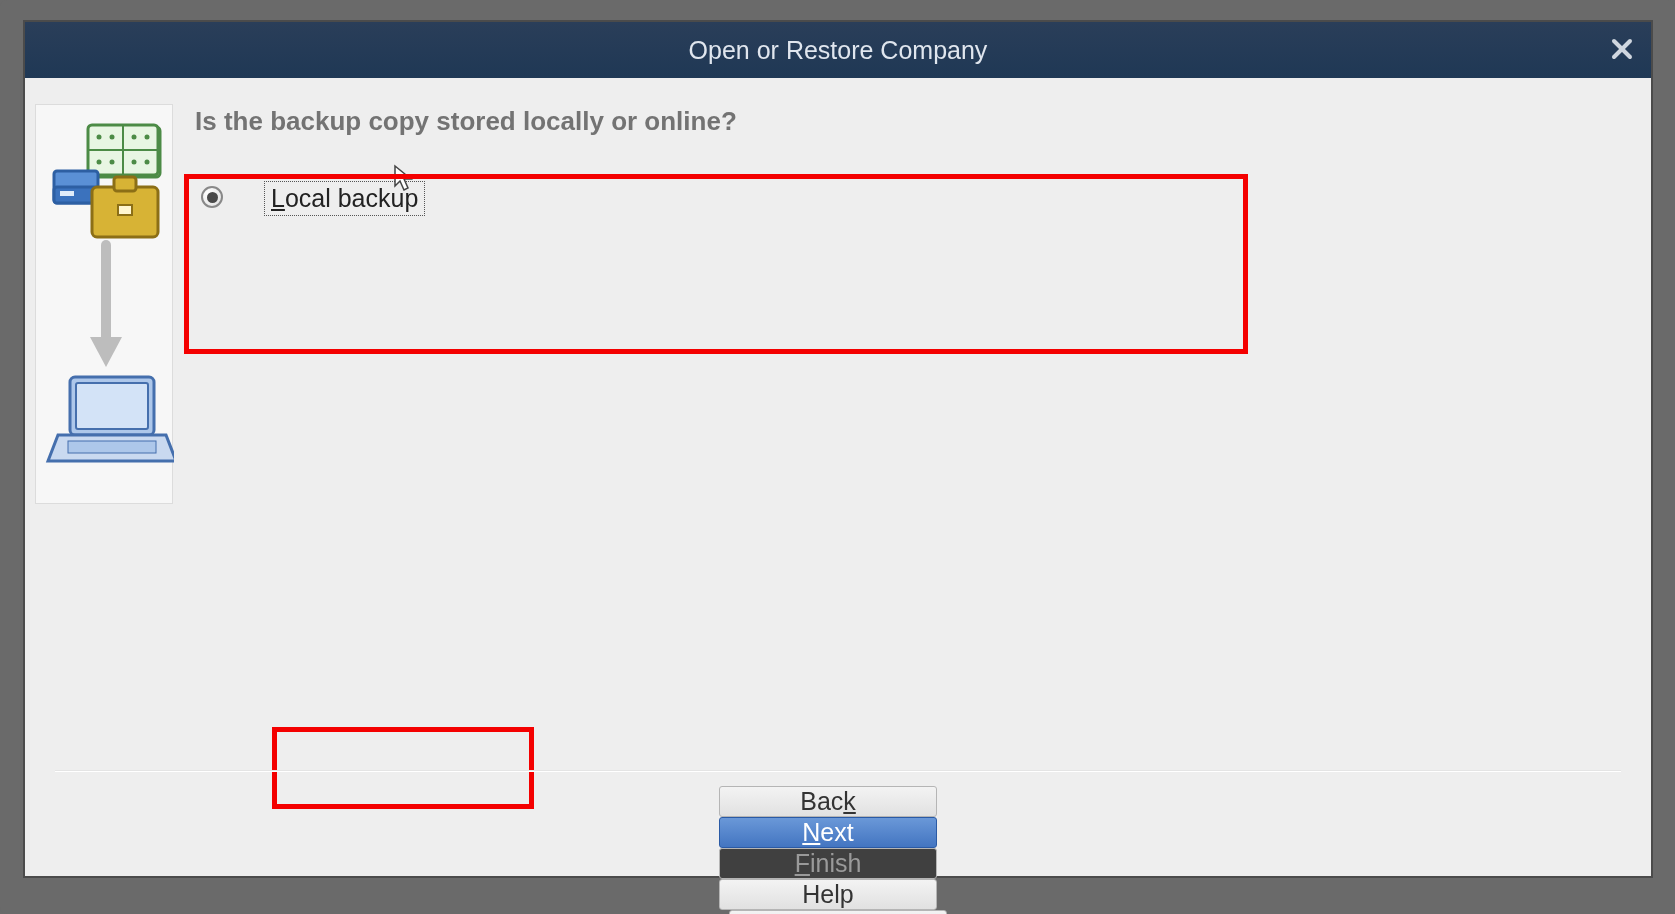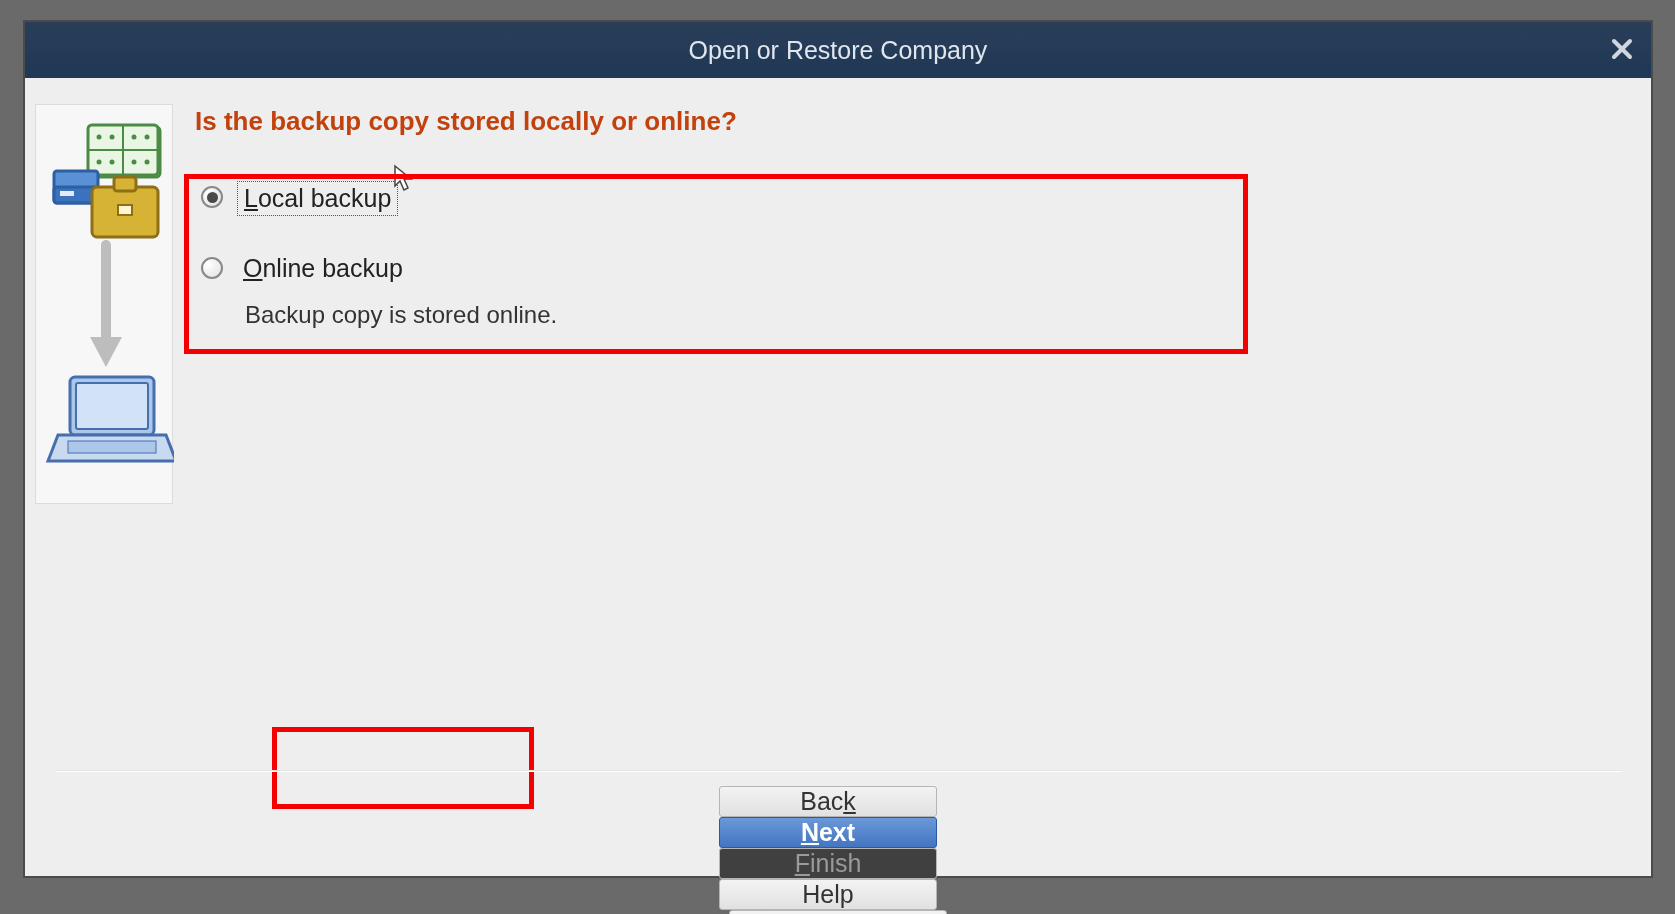--- a/index.html
+++ b/index.html
@@ -68,21 +68,21 @@
   }
   .content {
     position: absolute;
     top: 28px;
     left: 170px;
     right: 30px;
   }
   .heading {
     font-size: 26px;
     font-weight: bold;
-    color: #c2410c;
+    color: #737373;
     margin-bottom: 34px;
   }
   .highlight-box {
     position: absolute;
     border: 5px solid #f40000;
     pointer-events: none;
   }
   .hb1 {
     top: 96px;
     left: 159px;
@@ -178,21 +178,21 @@
   }
   .btn.disabled {
     color: #9a9a9a;
     background: #404040;
     cursor: default;
   }
   .btn.primary {
     background: linear-gradient(to bottom, #6a98d8, #4375c1);
     color: #fff;
     border: 1px solid #2a5aa5;
-    font-weight: bold;
+    font-weight: normal;
   }
   .btn .ul { text-decoration: underline; }
   .spacer { flex: 1; }
 </style>
 </head>
 <body>
 
 <div class="screenshot-frame">
   <div class="dialog">
 
@@ -238,34 +238,27 @@
           <rect x="34" y="272" width="84" height="58" rx="5" fill="#adc7ea" stroke="#456fad" stroke-width="3"></rect>
           <rect x="40" y="278" width="72" height="46" rx="2" fill="#d3e3f7" stroke="#456fad" stroke-width="2"></rect>
           <path d="M22 330 L130 330 L140 356 L12 356 Z" fill="#c9d9f0" stroke="#456fad" stroke-width="3"></path>
           <rect x="32" y="336" width="88" height="12" fill="#adc7ea" stroke="#456fad" stroke-width="1"></rect>
         </svg>
       </div>
 
       <div class="content">
         <div class="heading">Is the backup copy stored locally or online?</div>
 
-        <div class="option" style="margin-left:6px; margin-top:44px;">
+        <div class="option" style="margin-left:6px; margin-top:44px;gap:27px;">
           <div class="radio selected"></div>
           <div class="opt-text">
             <span class="opt-label focus"><span class="ul">L</span><span>ocal backup</span></span>
           </div>
         </div>
 
-        <div class="option" style="margin-left:6px; margin-top:22px;">
-          <div class="radio"></div>
-          <div class="opt-text">
-            <span class="opt-label"><span class="ul">O</span><span>nline backup</span></span>
-            <div class="opt-desc">Backup copy is stored online.</div>
-          </div>
-        </div>
       </div>
 
       <div class="cursor">
         <svg width="24" height="30" viewBox="0 0 24 30">
           <path d="M2 2 L2 22 L7 17 L11 26 L15 24 L11 15 L18 15 Z" fill="#fff" stroke="#444" stroke-width="1.5"></path>
         </svg>
       </div>
 
       <div class="highlight-box hb1"></div>
       <div class="highlight-box hb2"></div>

